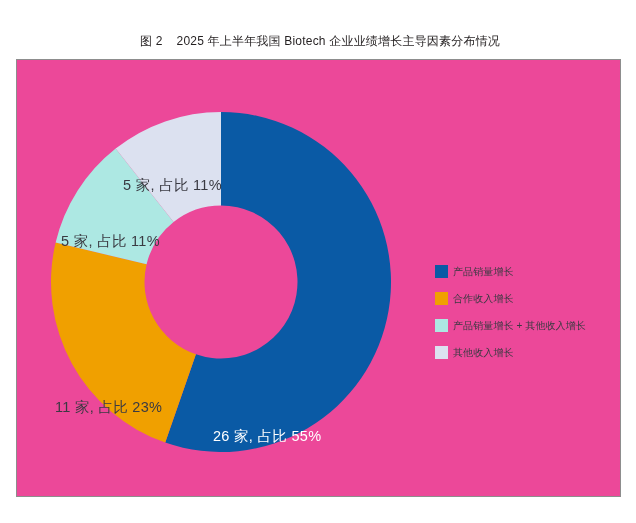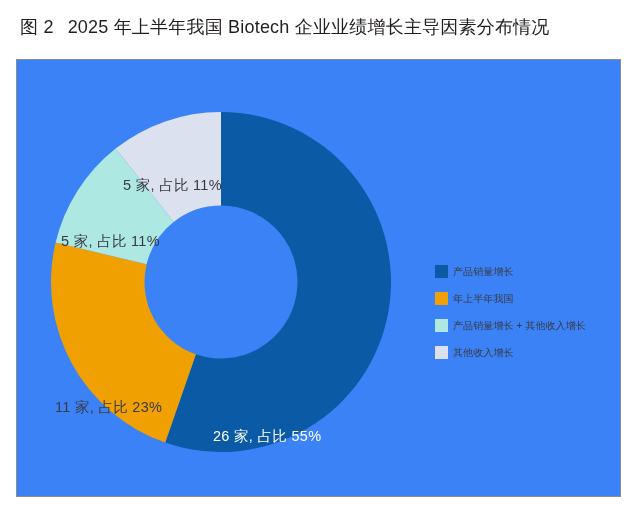--- a/index.html
+++ b/index.html
@@ -21,43 +21,44 @@
     left: 0;
     top: 0;
     width: 636px;
     height: 523px;
   }
 
   
   #figure-caption {
     position: absolute;
     left: 20px;
-    top: 16px;
+    top: 30px;
     width: 600px;
     height: 24px;
-    font-size: 18px;
+    font-size: 12px;
     line-height: 22px;
     letter-spacing: 0.2px;
     color: #231f20;
     white-space: nowrap;
+    text-align: center;
   }
   #figure-caption .cap-num {
     margin-right: 14px;
   }
 
   
   #chart-frame {
     position: absolute;
     left: 16px;
     top: 59px;
     width: 605px;
     height: 438px;
     border: 1px solid #8d8d8d;
     box-sizing: border-box;
-    background: #3b82f6;
+    background: #ec4899;
   }
 
   
   #donut-plot {
     position: absolute;
     left: 0px;
     top: 0px;
     width: 420px;
     height: 438px;
   }
@@ -135,21 +136,21 @@
 
     <div id="chart-legend">
 
       <div class="legend-item">
         <span class="legend-swatch" style="background: rgb(10, 90, 165);"></span>
         <span class="legend-label">产品销量增长</span>
       </div>
 
       <div class="legend-item">
         <span class="legend-swatch" style="background: rgb(240, 160, 0);"></span>
-        <span class="legend-label">年上半年我国</span>
+        <span class="legend-label">合作收入增长</span>
       </div>
 
       <div class="legend-item">
         <span class="legend-swatch" style="background: rgb(173, 232, 227);"></span>
         <span class="legend-label">产品销量增长 + 其他收入增长</span>
       </div>
 
       <div class="legend-item">
         <span class="legend-swatch" style="background: rgb(220, 225, 240);"></span>
         <span class="legend-label">其他收入增长</span>

